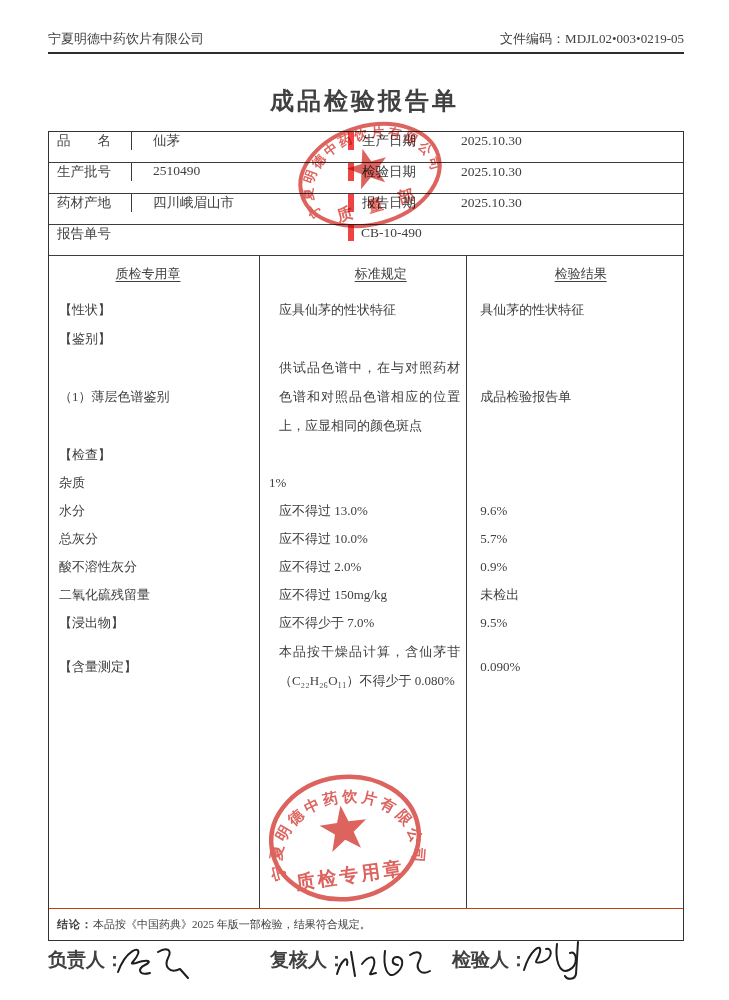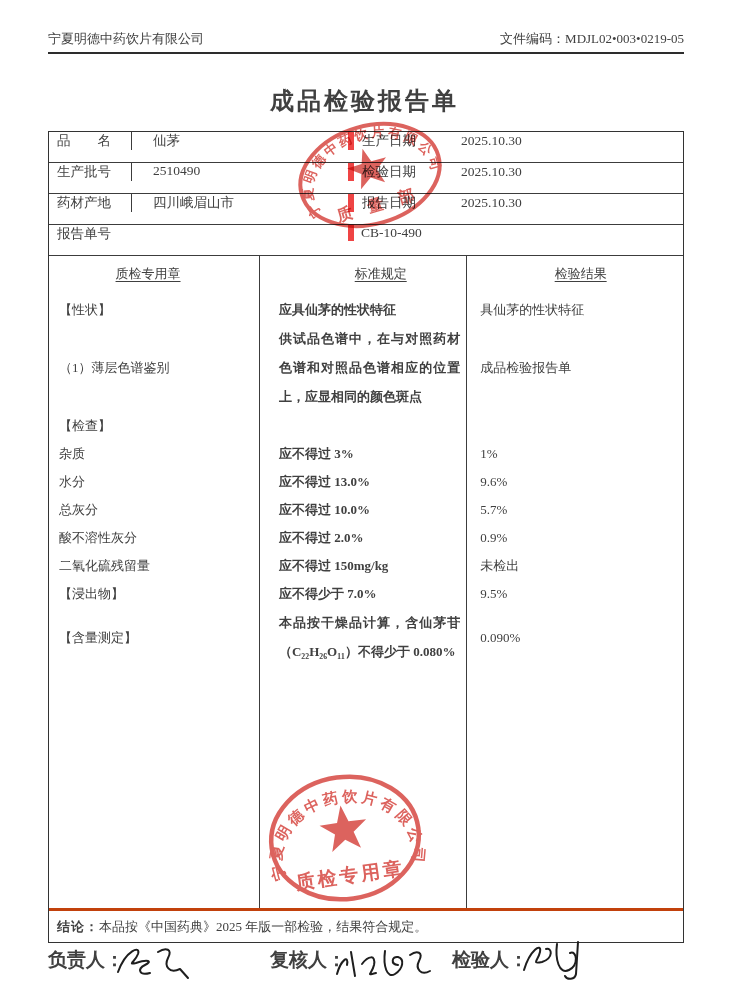--- a/index.html
+++ b/index.html
@@ -30,24 +30,24 @@
   .mh{text-align:center;}
   .mh span{text-decoration:underline;text-underline-offset:3px;}
   .c1w{width:210px;} .c2w{width:207px;margin-left:36px;} .c3w{width:217px;}
   .mrows{margin-top:12px;}
   .mrow{display:flex;align-items:center;}
   .h29{min-height:29px;line-height:29px;}
   .h28{min-height:28px;line-height:28px;}
   .h87{min-height:87px;line-height:29px;}
   .h58{min-height:58px;line-height:29px;}
   .mc1{width:200px;padding-left:10px;}
-  .mc2{width:185px;padding-left:24px;padding-right:10px;text-align:justify;font-weight:bold;}
+  .mc2{width:185px;padding-left:24px;padding-right:10px;text-align:justify;}
   .mc3{width:207px;padding-left:10px;}
   
-  .conc{border-top:3px solid #c2410c;height:31px;line-height:31px;font-size:13px;padding-left:8px;}
+  .conc{border-top:1px solid #c2410c;height:31px;line-height:31px;font-size:11px;padding-left:8px;}
   .conc b{letter-spacing:1px;}
   
   .siglabel{position:absolute;font-size:19px;font-weight:bold;}
   .sig-svg{position:absolute;}
   
   .stamp{position:absolute;mix-blend-mode:multiply;opacity:.84;}
   .stamp text{font-family:"Liberation Serif","DejaVu Serif",serif;font-weight:bold;}
 </style>
 </head>
 <body>
@@ -107,33 +107,37 @@
         <div class="mh c2w"><span>标准规定</span></div>
         <div class="mh c3w"><span>检验结果</span></div>
       </div>
 
       <div class="mrows">
         <div class="mrow h29">
           <div class="mc1">【性状】</div>
           <div class="mc2">应具仙茅的性状特征</div>
           <div class="mc3">具仙茅的性状特征</div>
         </div>
+        <div class="mrow h29">
+          <div class="mc1">【鉴别】</div>
+          <div class="mc2"></div>
+          <div class="mc3"></div>
+        </div>
         <div class="mrow h87">
           <div class="mc1">（1）薄层色谱鉴别</div>
           <div class="mc2">供试品色谱中，在与对照药材色谱和对照品色谱相应的位置上，应显相同的颜色斑点</div>
           <div class="mc3">成品检验报告单</div>
         </div>
         <div class="mrow h29">
           <div class="mc1">【检查】</div>
           <div class="mc2"></div>
           <div class="mc3"></div>
         </div>
         <div class="mrow h28">
           <div class="mc1">杂质</div>
-          <div class="mc2">应不得过 3%</div>
           <div class="mc3">1%</div>
         </div>
         <div class="mrow h28">
           <div class="mc1">水分</div>
           <div class="mc2">应不得过 13.0%</div>
           <div class="mc3">9.6%</div>
         </div>
         <div class="mrow h28">
           <div class="mc1">总灰分</div>
           <div class="mc2">应不得过 10.0%</div>

